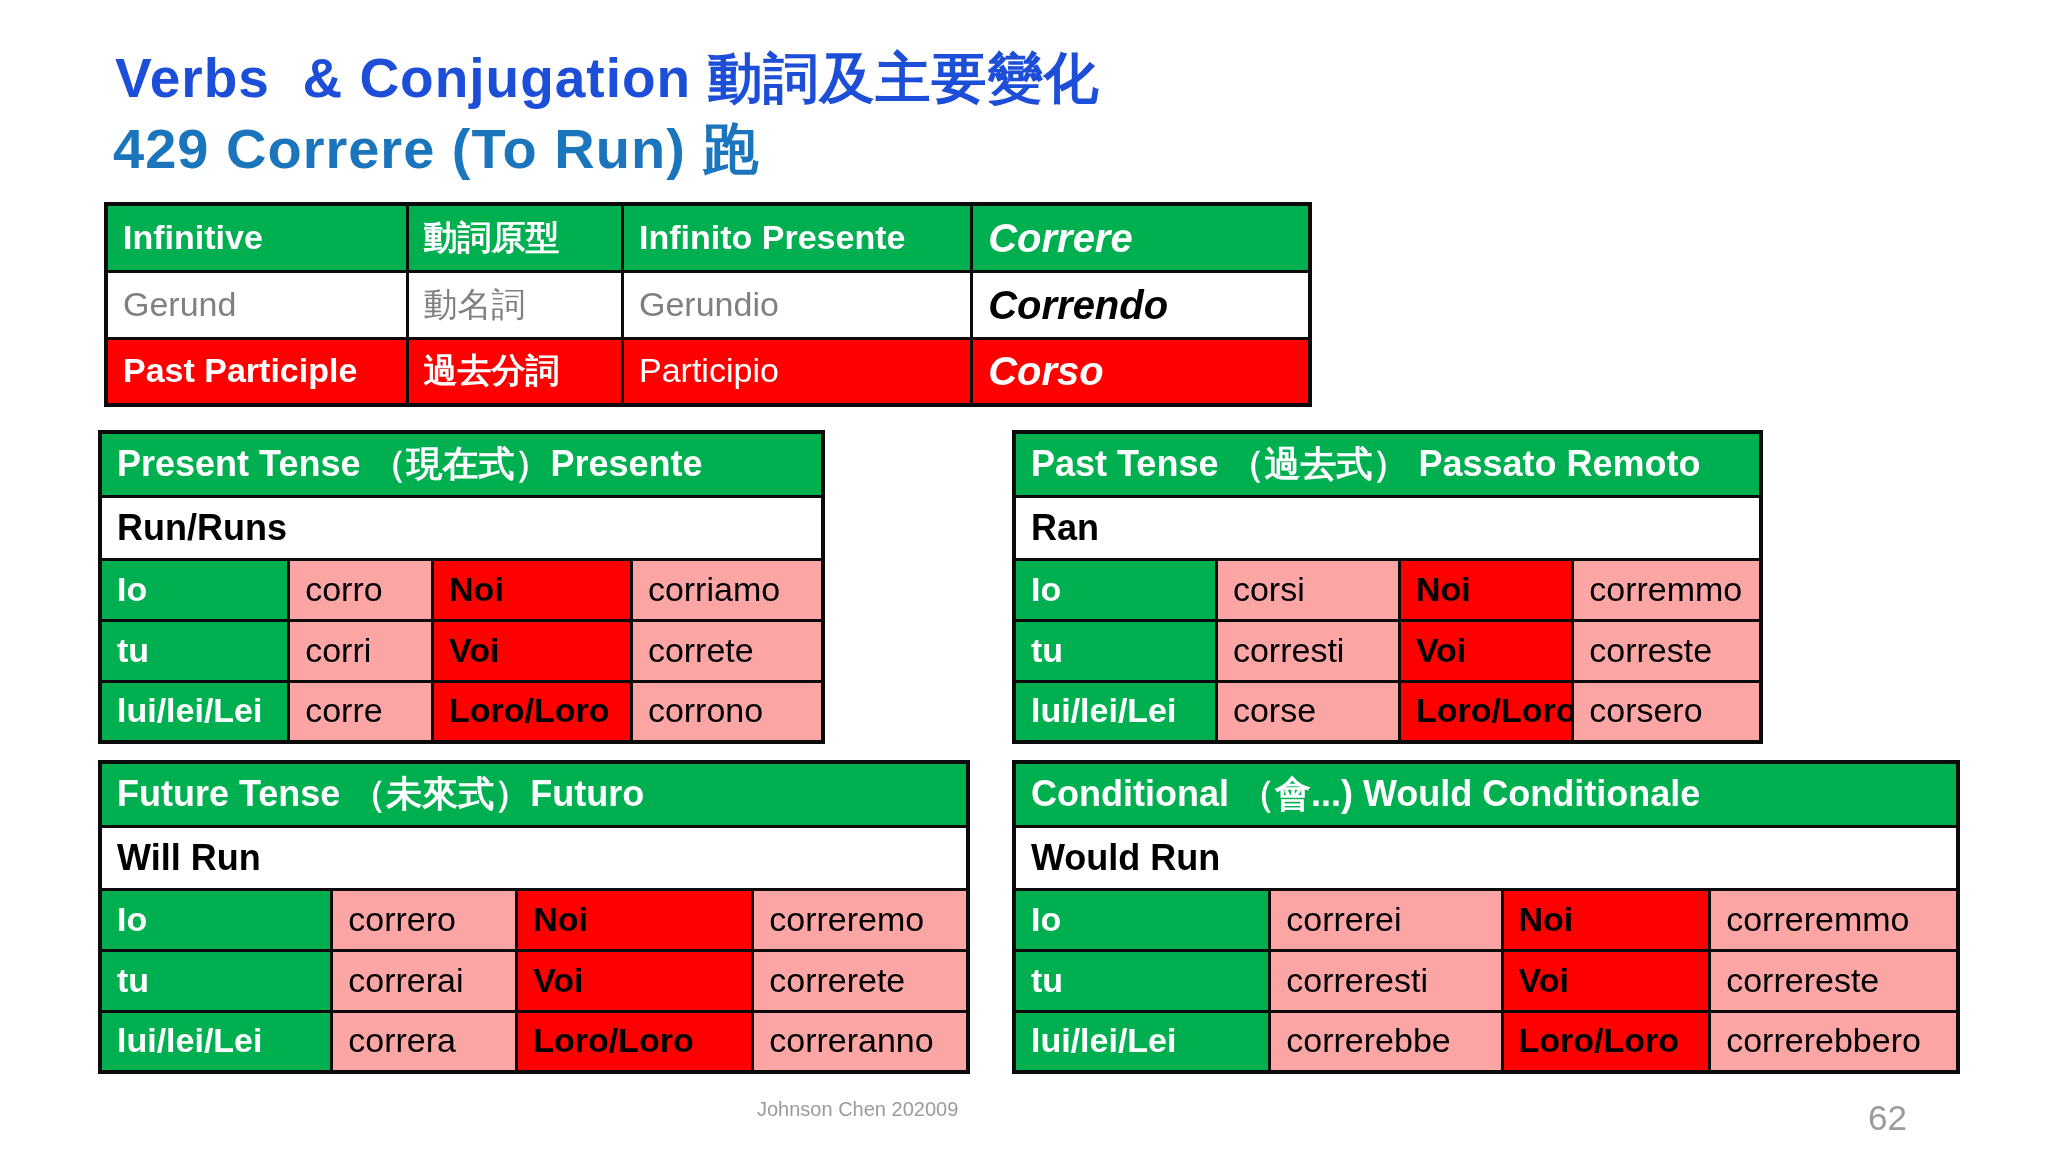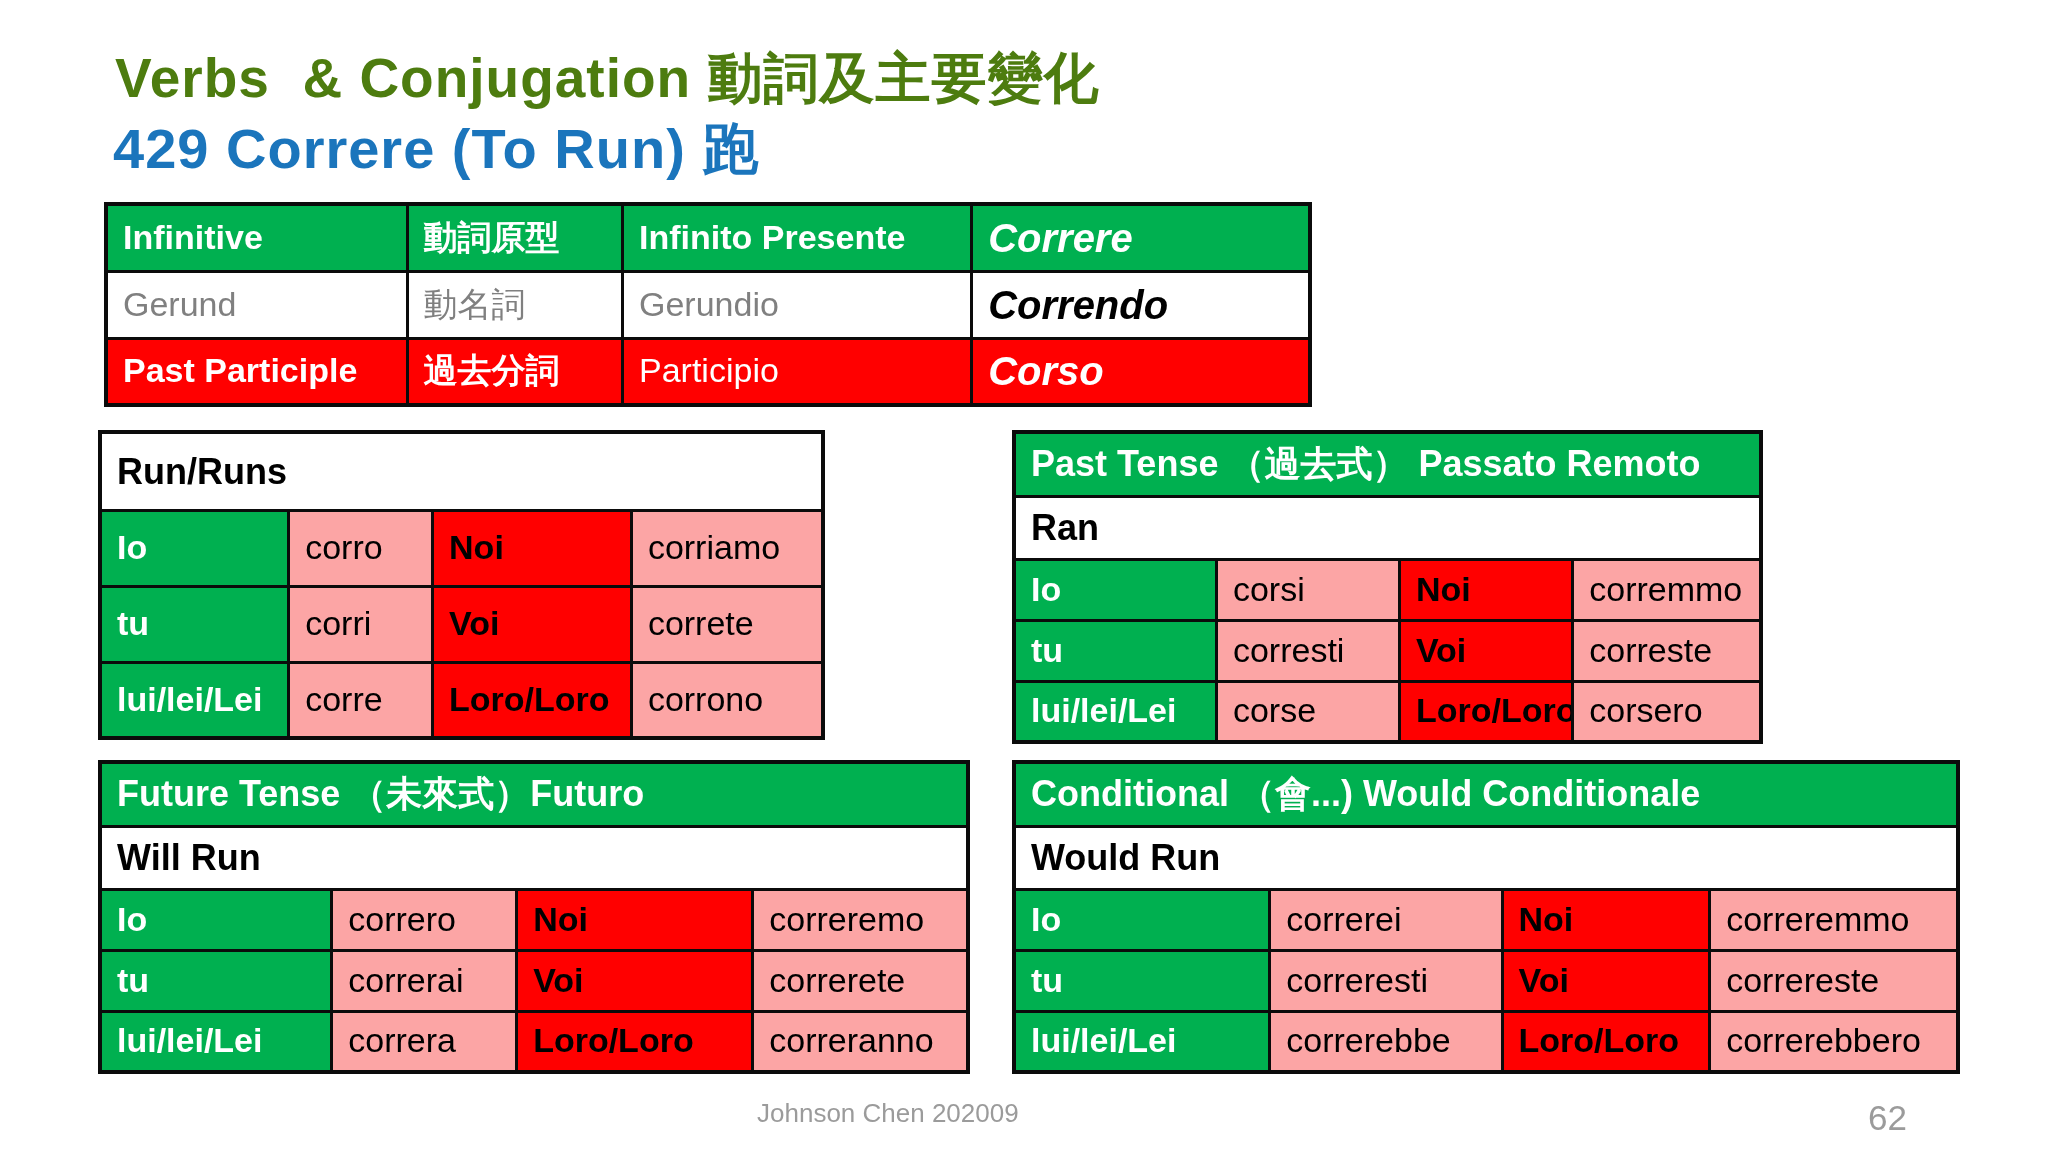--- a/index.html
+++ b/index.html
@@ -5,21 +5,21 @@
   html,body{margin:0;padding:0;background:#e8e8e8;}
   .slide{
     position:relative;
     width:2048px;height:1152px;
     background:#ffffff;
     font-family:"Liberation Sans","DejaVu Sans",sans-serif;
     overflow:hidden;
   }
   .title1{
     position:absolute;left:115px;top:42px;
-    font-size:55px;font-weight:bold;color:#4d7c0f;
+    font-size:55px;font-weight:bold;color:#1d4ed8;
     letter-spacing:1px;white-space:pre;
   }
   .title2{
     position:absolute;left:113px;top:112px;
     font-size:56px;font-weight:bold;color:#1b75bc;
     letter-spacing:1px;white-space:pre;
   }
   table.tbl{
     position:absolute;
     border-collapse:collapse;
@@ -58,21 +58,21 @@
   .tense td.pron1{background:#00b050;color:#ffffff;font-weight:bold;}
   .tense td.pron2{background:#ff0000;color:#000000;font-weight:bold;}
   .tense td.verb{background:#fca5a5;color:#000000;}
   #present{left:98px;top:430px;width:727px;height:310px;}
   #past{left:1012px;top:430px;width:751px;height:310px;}
   #future{left:98px;top:760px;width:872px;height:312px;}
   #conditional{left:1012px;top:760px;width:948px;height:312px;}
   
   .footer-author{
     position:absolute;left:757px;top:1098px;
-    font-size:26px;color:#9b9b9b;
+    font-size:20px;color:#9b9b9b;
   }
   .footer-page{
     position:absolute;right:141px;top:1098px;
     font-size:35px;color:#9b9b9b;
   }
 </style>
 </head>
 <body>
 
 <div class="slide">
@@ -110,20 +110,23 @@
   </table>
 
   <table class="tbl tense" id="present">
     <colgroup>
       <col style="width:26.1%">
         <col style="width:19.9%">
         <col style="width:27.5%">
         <col style="width:26.5%">
     </colgroup>
     <tbody>
+      <tr class="hdr">
+        <td colspan="4">Present Tense （現在式）Presente</td>
+      </tr>
       <tr class="eng">
         <td colspan="4">Run/Runs</td>
       </tr>
       <tr class="datarow">
         <td class="pron1">Io</td>
         <td class="verb">corro</td>
         <td class="pron2">Noi</td>
         <td class="verb">corriamo</td>
       </tr>
       <tr class="datarow">

